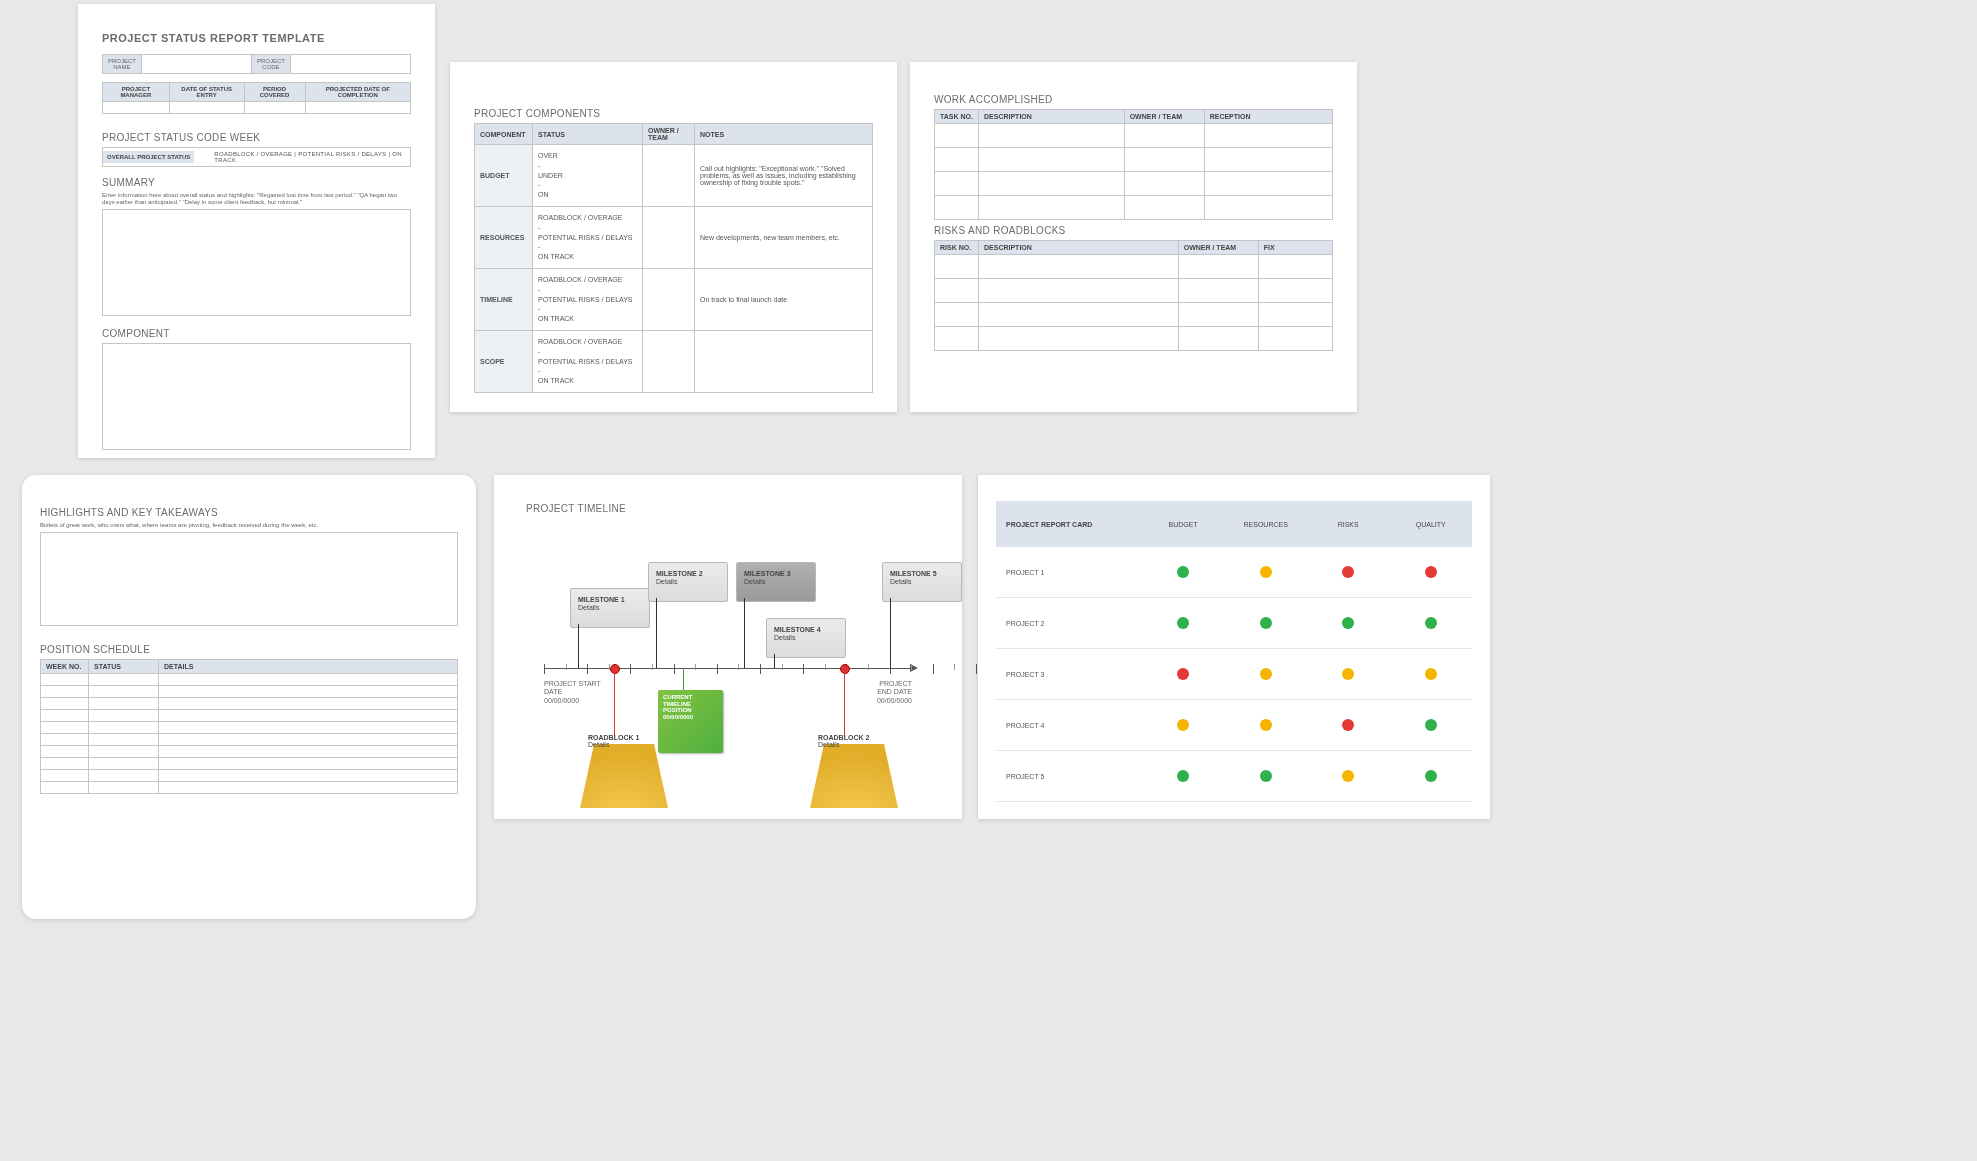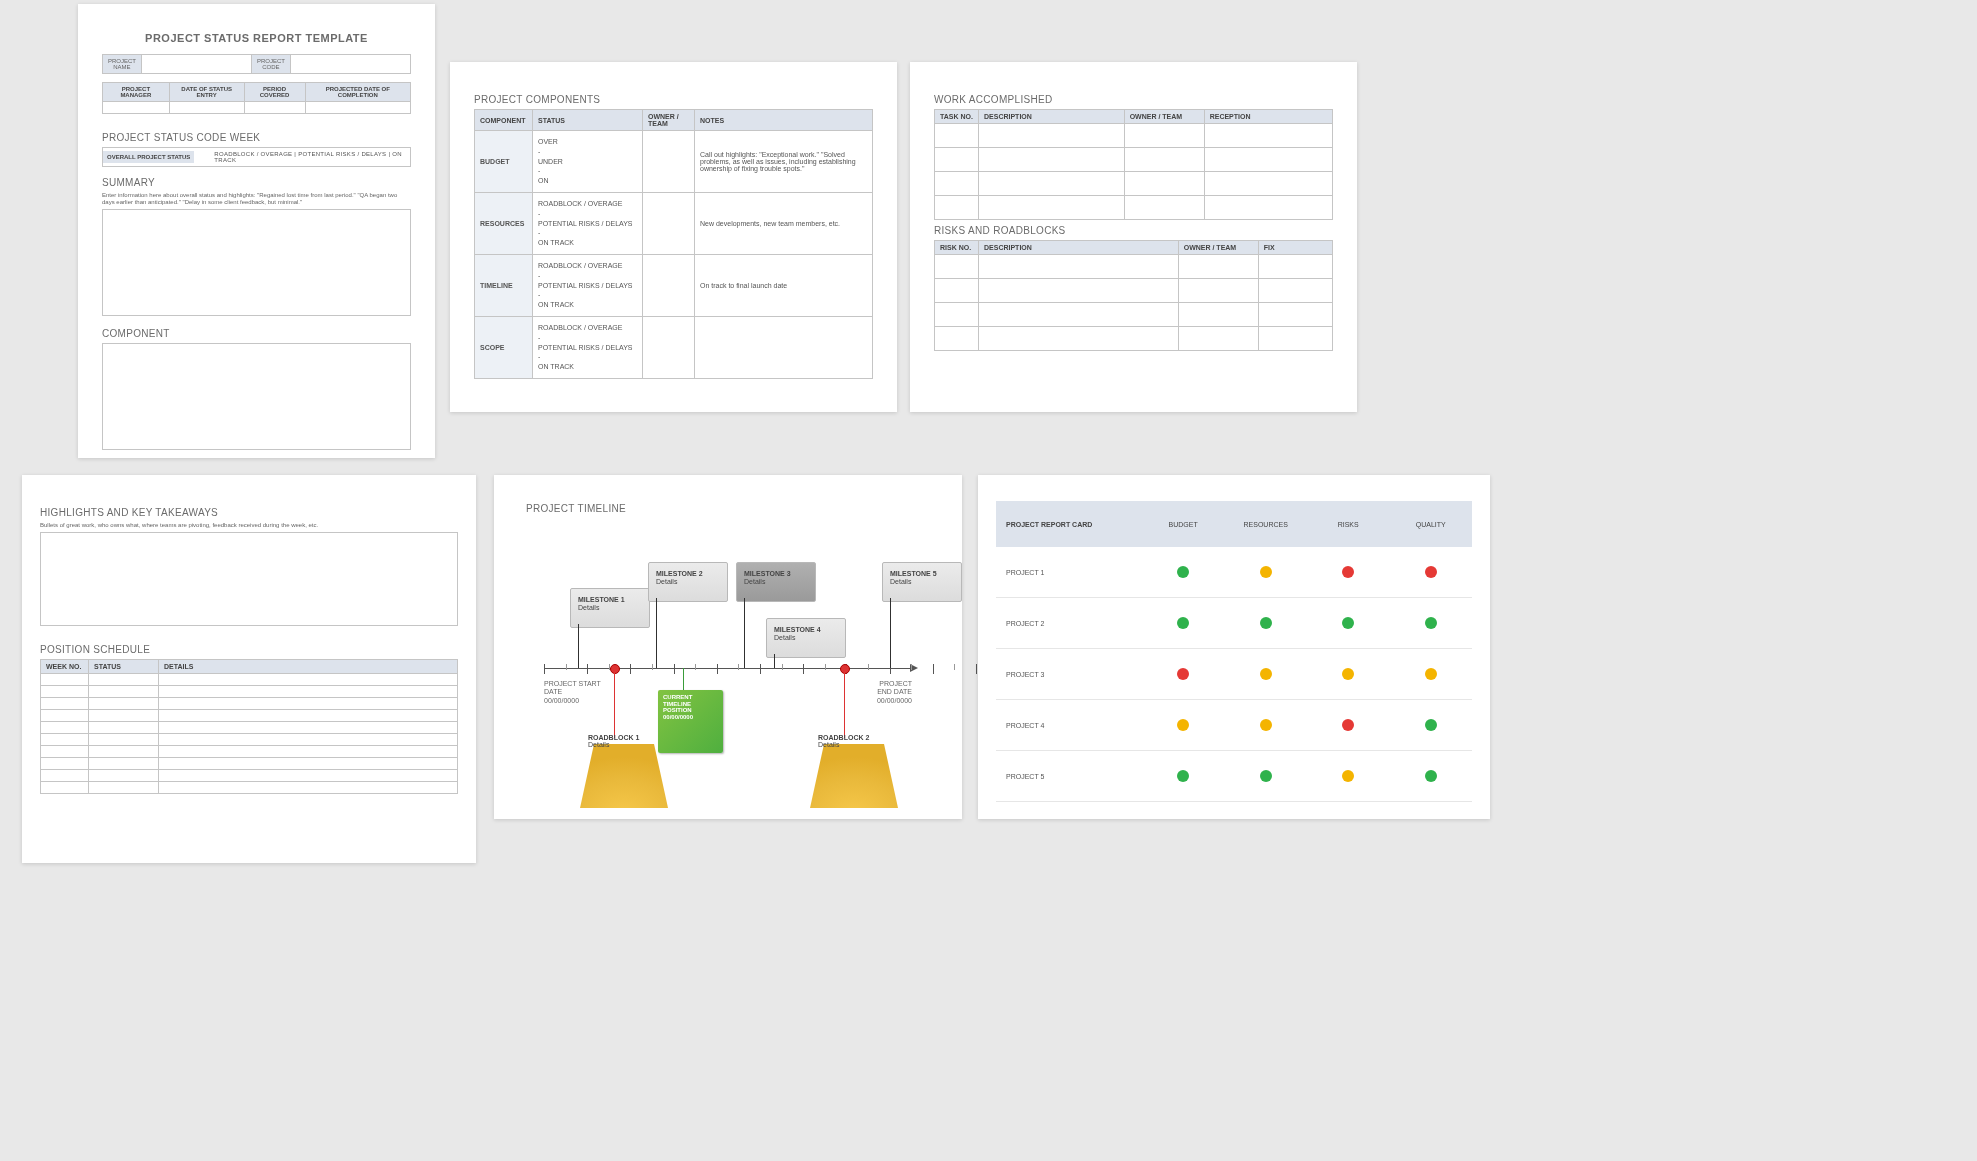--- a/index.html
+++ b/index.html
@@ -1,24 +1,24 @@
 <!DOCTYPE html>
 <html><head>
 <meta charset="utf-8">
 <style>
 html,body{margin:0;padding:0;background:#E8E8E8;font-family:Arial,Helvetica,sans-serif;color:#555;}
 .canvas{width:1977px;height:1161px;position:relative;}
 .page{position:absolute;background:#fff;box-shadow:0 1px 4px rgba(0,0,0,0.15);box-sizing:border-box;}
 .p1{left:78px;top:4px;width:357px;height:454px;padding:28px 24px 24px 24px;}
-.p2{left:450px;top:62px;width:447px;height:350px;padding:22px 24px;}
+.p2{left:450px;top:62px;width:447px;height:350px;padding:36px 24px;}
 .p3{left:910px;top:62px;width:447px;height:350px;padding:22px 24px;}
-.p4{left:22px;top:475px;width:454px;height:388px;padding:22px 18px;}
+.p4{left:22px;top:475px;width:454px;height:444px;padding:22px 18px;border-radius:14px;}
 .p5{left:494px;top:475px;width:468px;height:344px;padding:18px 32px;}
 .p6{left:978px;top:475px;width:512px;height:344px;padding:26px 18px;}
-.h-title{font-size:11px;font-weight:bold;letter-spacing:0.5px;color:#6B6B6B;margin-bottom:10px;text-align:center;}
+.h-title{font-size:11px;font-weight:bold;letter-spacing:0.5px;color:#6B6B6B;margin-bottom:10px;}
 .h-sub{font-size:10px;letter-spacing:0.3px;color:#6B6B6B;margin:10px 0 4px 0;}
 .xmicro{font-size:6px;color:#666;}
 table{border-collapse:collapse;width:100%;}
 td,th{border:1px solid #C5C5C5;font-size:7px;text-align:left;vertical-align:middle;padding:3px 5px;box-sizing:border-box;}
 th{background:#DDE3EC;color:#444;font-weight:bold;}
 .box-empty{border:1px solid #C5C5C5;height:100px;}
 
 .tbl-name td.lbl{background:#DDE3EC;width:30px;text-align:center;}
 .tbl-name td.val{background:#fff;}
 .tbl-meta th{text-align:center;font-size:6px;}

